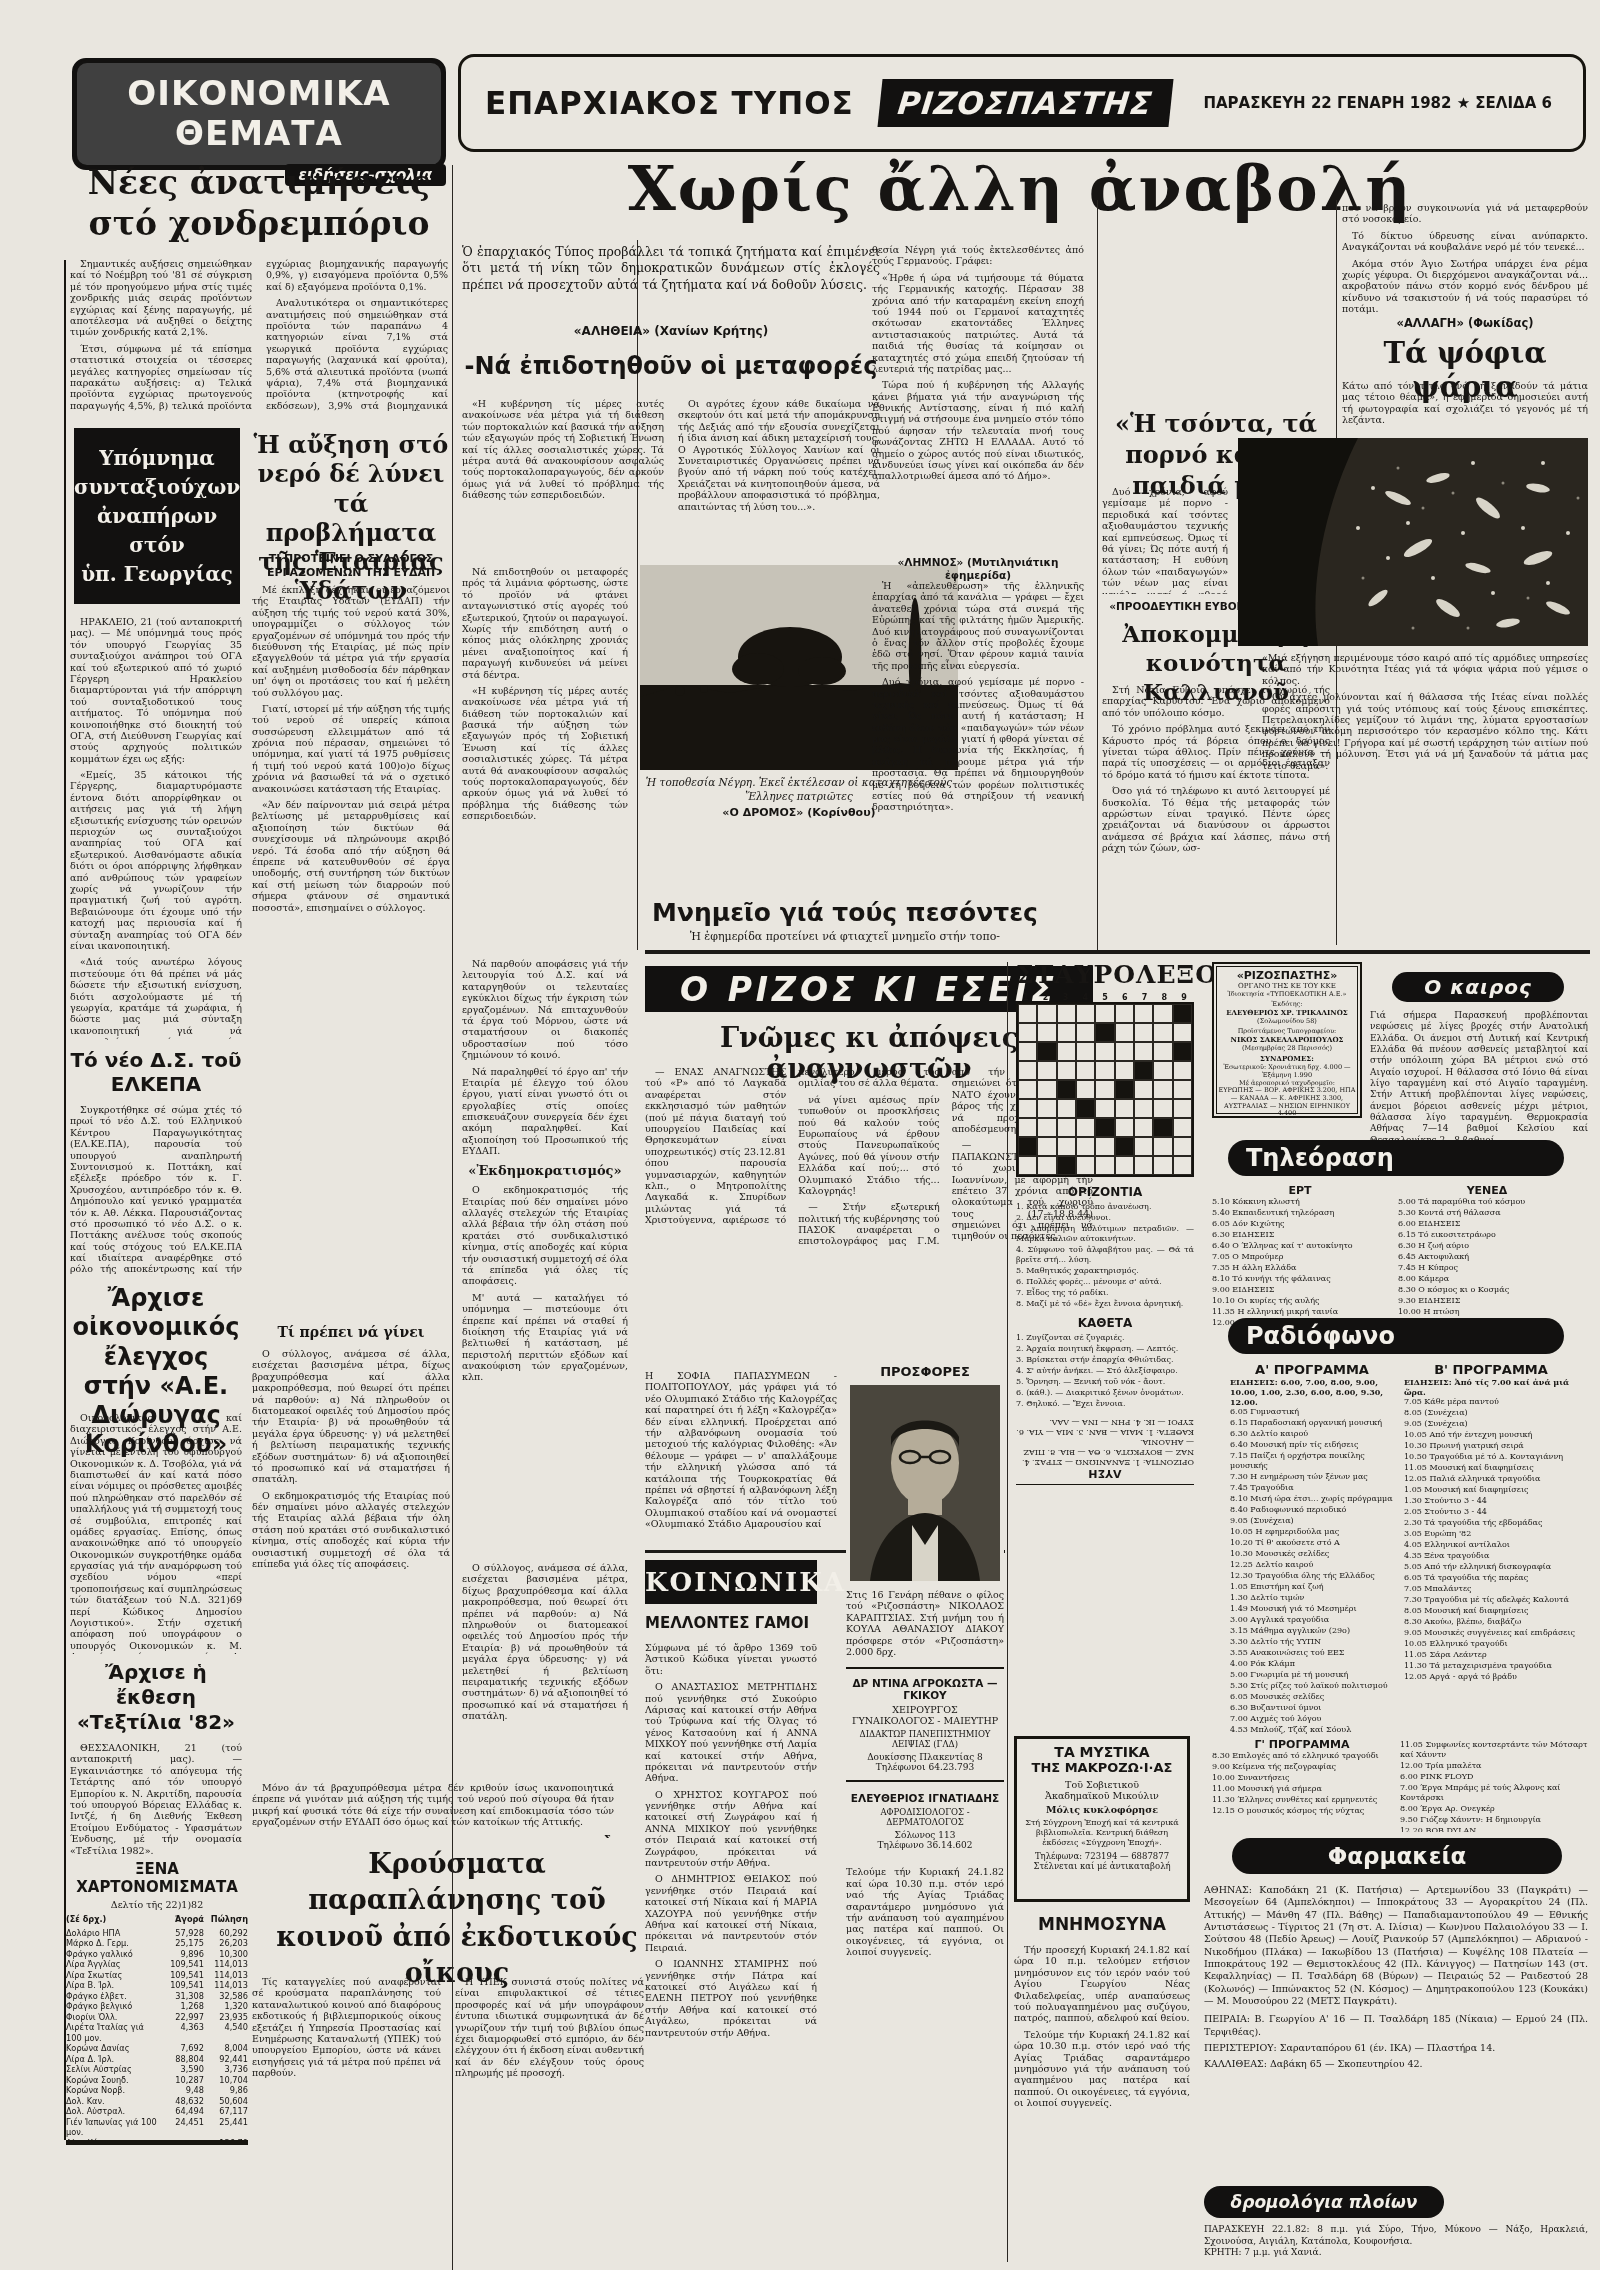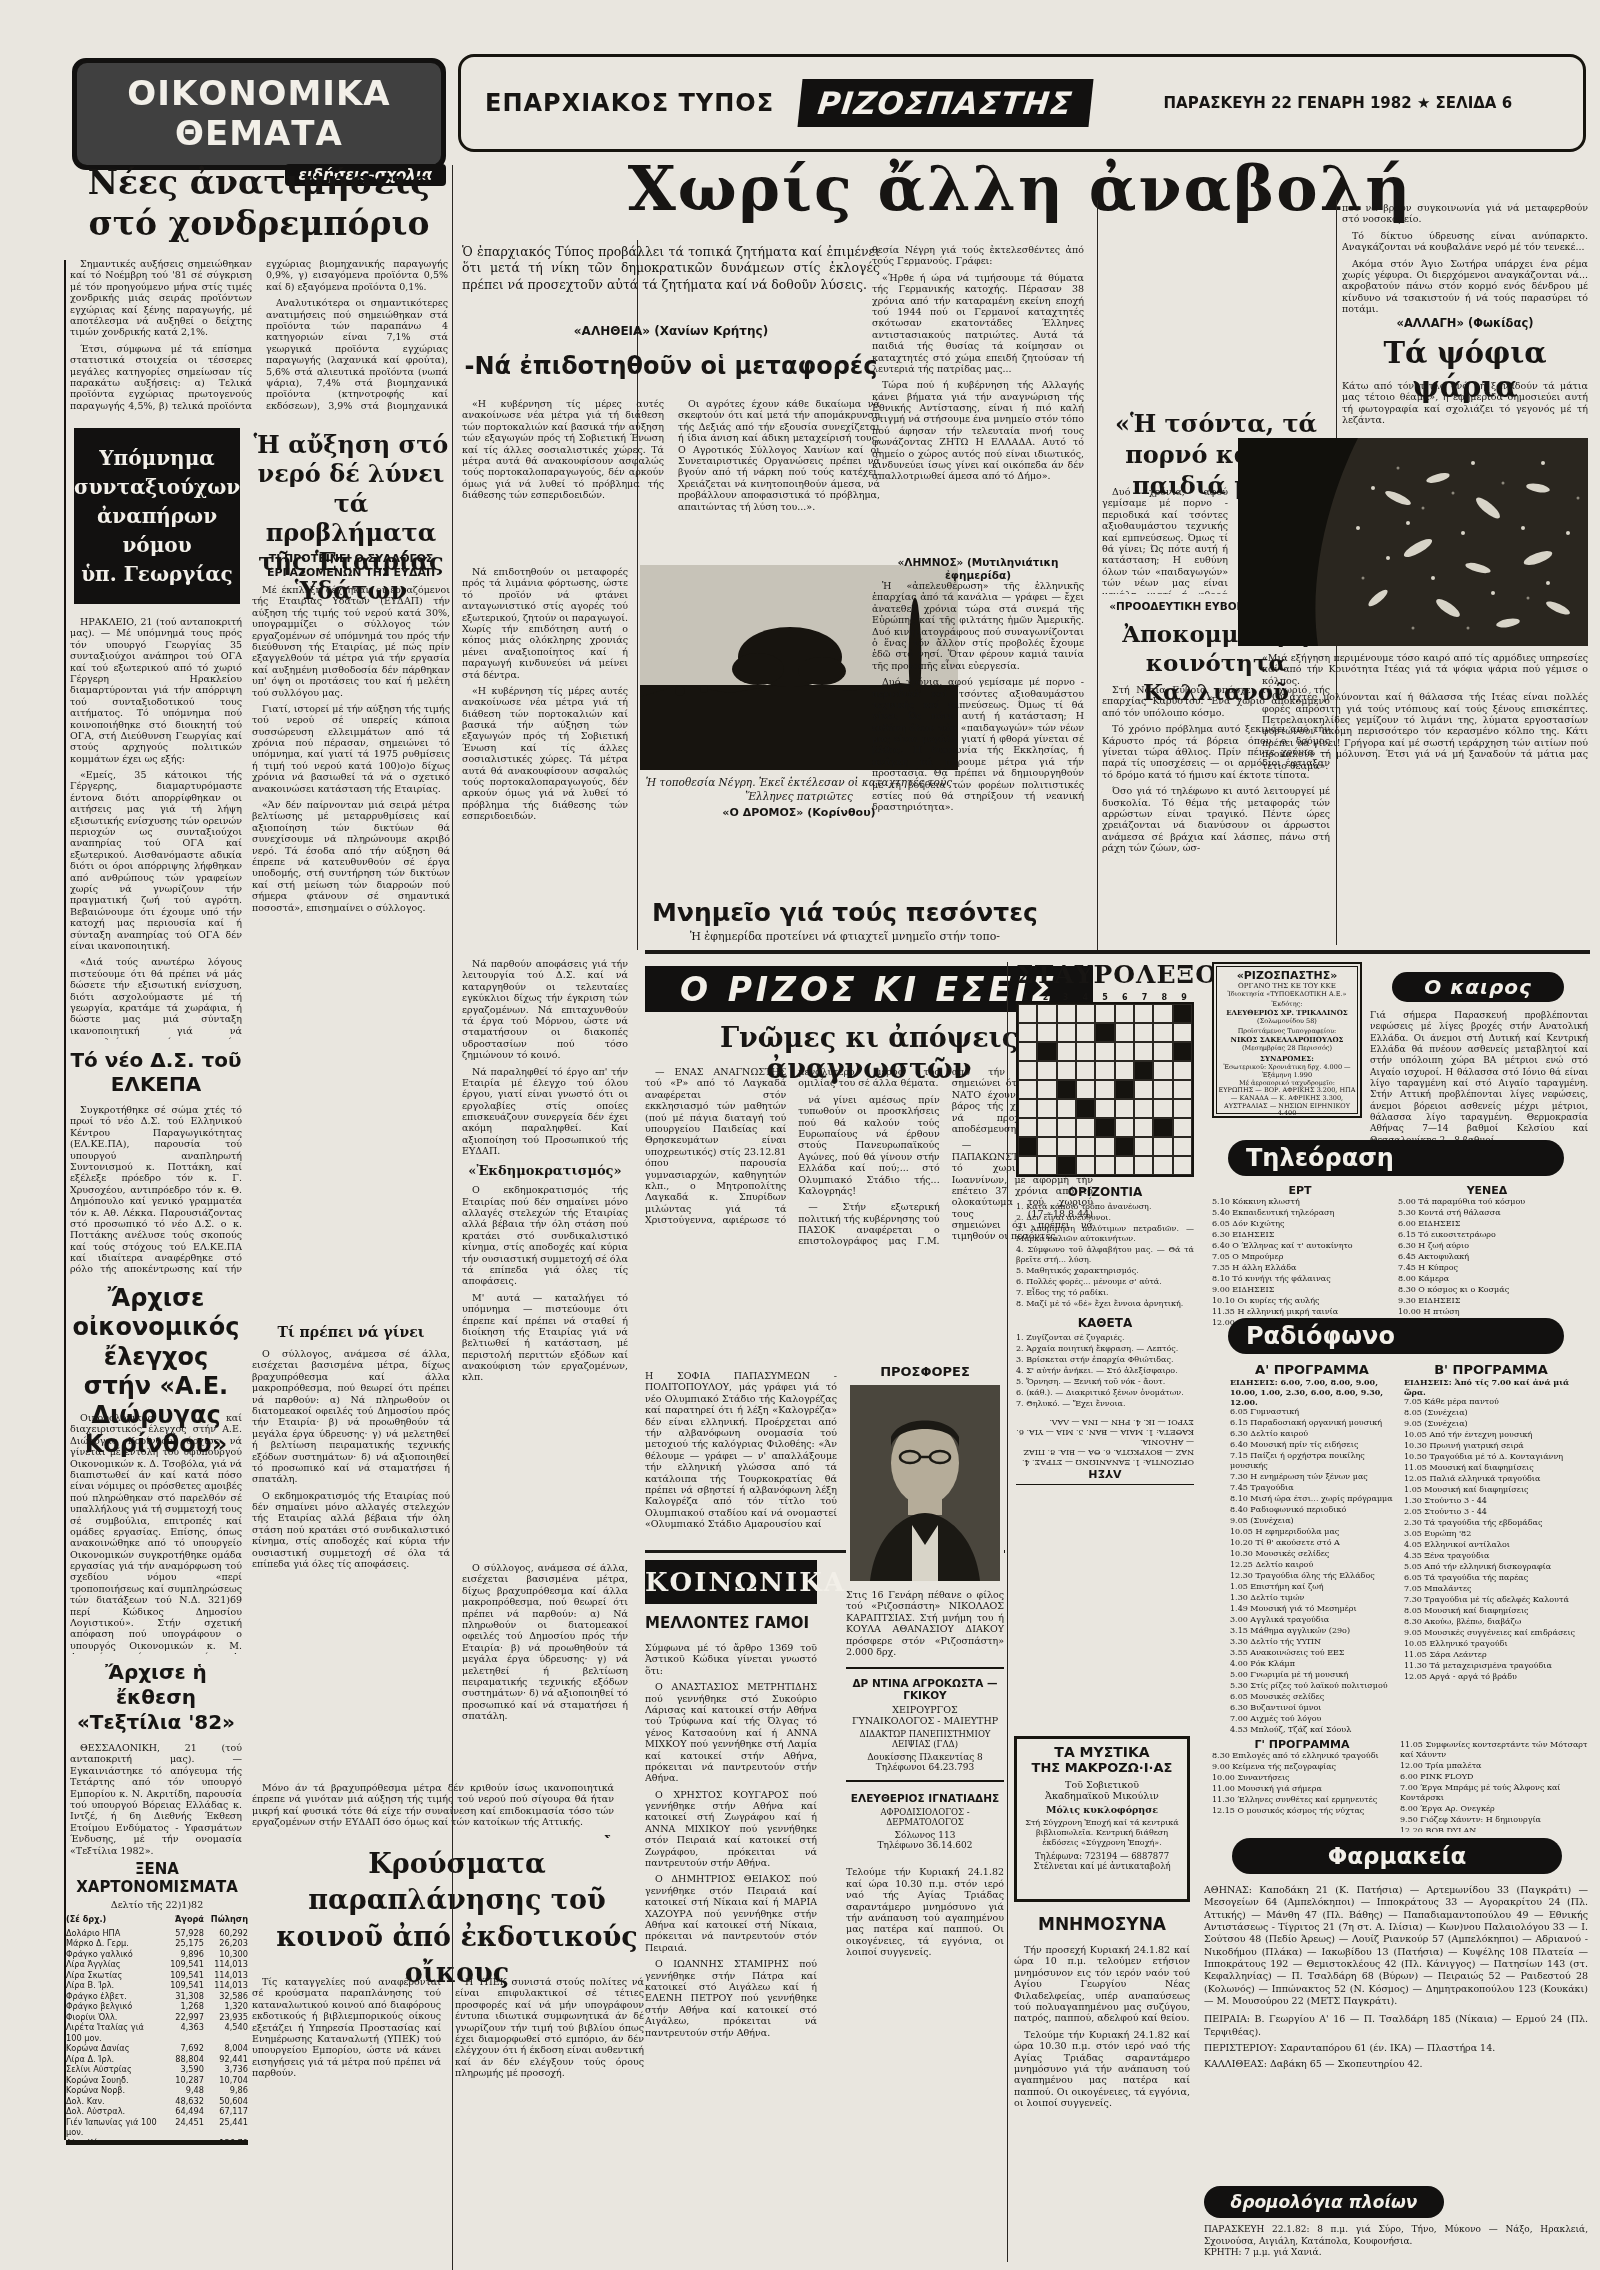--- a/index.html
+++ b/index.html
@@ -50,21 +50,21 @@
 <div class="abs just body-txt ovh" style="left:70px;top:258px;width:378px;height:164px;column-count:2;column-gap:14px;">
   <p>Σημαντικές αυξήσεις σημειώθηκαν καί τό Νοέμβρη τού '81 σέ σύγκριση μέ τόν προηγούμενο μήνα στίς τιμές χονδρικής μιάς σειράς προϊόντων εγχώριας καί ξένης παραγωγής, μέ αποτέλεσμα νά αυξηθεί ο δείχτης τιμών χονδρικής κατά 2,1%.</p>
   <p>Έτσι, σύμφωνα μέ τά επίσημα στατιστικά στοιχεία οι τέσσερες μεγάλες κατηγορίες σημείωσαν τίς παρακάτω αυξήσεις: α) Τελικά προϊόντα εγχώριας πρωτογενούς παραγωγής 4,5%, β) τελικά προϊόντα εγχώριας βιομηχανικής παραγωγής 0,9%, γ) εισαγόμενα προϊόντα 0,5% καί δ) εξαγόμενα προϊόντα 0,1%.</p>
   <p>Αναλυτικότερα οι σημαντικότερες ανατιμήσεις πού σημειώθηκαν στά προϊόντα τών παραπάνω 4 κατηγοριών είναι 7,1% στά γεωργικά προϊόντα εγχώριας παραγωγής (λαχανικά καί φρούτα), 5,6% στά αλιευτικά προϊόντα (νωπά ψάρια), 7,4% στά βιομηχανικά προϊόντα (κτηνοτροφής καί εκδόσεων), 3,9% στά βιομηχανικά δέρματα καί 2,2% στά είδη ρουχισμού. Σέ ό,τι αφορά τά εισαγόμενα είδη σημαντικές ήταν καί εδώ οι ανατιμήσεις: στά βασικά 9,1% στά ξυλόγλυπτα βιβλία καί εφημερίδες 2,9%, στά είδη ρουχισμού καί φωτιστικά εκτός από ηλεκτρικά είδη.</p>
 </div>
 
 <div class="abs blackbar ctr" style="left:74px;top:428px;width:166px;height:176px;display:flex;flex-direction:column;justify-content:center;font-weight:bold;font-size:20px;line-height:1.45;">
   <div>Υπόμνημα</div>
   <div>συνταξιούχων</div>
   <div>ἀναπήρων</div>
-  <div>νόμου</div>
+  <div>στόν</div>
   <div>ὑπ. Γεωργίας</div>
 </div>
 
 <div class="abs just body-txt ovh" style="left:70px;top:616px;width:172px;height:424px;">
   <p>ΗΡΑΚΛΕΙΟ, 21 (τού ανταποκριτή μας). — Μέ υπόμνημά τους πρός τόν υπουργό Γεωργίας 35 συνταξιούχοι ανάπηροι τού ΟΓΑ καί τού εξωτερικού από τό χωριό Γέργερη Ηρακλείου διαμαρτύρονται γιά τήν απόρριψη τού συνταξιοδοτικού τους αιτήματος. Τό υπόμνημα πού κοινοποιήθηκε στό διοικητή τού ΟΓΑ, στή Διεύθυνση Γεωργίας καί στούς αρχηγούς πολιτικών κομμάτων έχει ως εξής:</p>
   <p>«Εμείς, 35 κάτοικοι τής Γέργερης, διαμαρτυρόμαστε έντονα διότι απορρίφθηκαν οι αιτήσεις μας γιά τή λήψη εξισωτικής ενίσχυσης τών ορεινών περιοχών ως συνταξιούχοι αναπηρίας τού ΟΓΑ καί εξωτερικού. Αισθανόμαστε αδικία διότι οι όροι απόρριψης λήφθηκαν από ανθρώπους τών γραφείων χωρίς νά γνωρίζουν τήν πραγματική ζωή τού αγρότη. Βεβαιώνουμε ότι έχουμε υπό τήν κατοχή μας περιουσία καί ή σύνταξη αναπηρίας τού ΟΓΑ δέν είναι ικανοποιητική.</p>
   <p>«Διά τούς ανωτέρω λόγους πιστεύουμε ότι θά πρέπει νά μάς δώσετε τήν εξισωτική ενίσχυση, διότι ασχολούμαστε μέ τή γεωργία, κρατάμε τά χωράφια, ή δώστε μας μιά σύνταξη ικανοποιητική γιά νά εγκαταλείψουμε τίς περιουσίες μας. Απαιτούμε από τήν κυβέρνηση τής αλλαγής νά ικανοποιήσει τό δίκαιο αίτημά μας γιά τήν ένταξή μας στούς δικαιούχους τής εξισωτικής ενίσχυσης εδώ καί τώρα». Ακολουθούν 35 υπογραφές.</p>
 </div>
 
 <div class="abs sans ctr" style="left:70px;top:1048px;width:172px;font-weight:bold;font-size:20px;line-height:1.2;">Τό νέο Δ.Σ. τοῦ ΕΛΚΕΠΑ</div>
@@ -228,21 +228,21 @@
 </div>
 <div class="abs serif-head ctr" style="left:262px;top:1846px;width:390px;font-size:27px;line-height:1.35;">Κρούσματα παραπλάνησης τοῦ κοινοῦ ἀπό ἐκδοτικούς οἴκους</div>
 <div class="abs just body-txt ovh" style="left:252px;top:1976px;width:392px;height:290px;column-count:2;column-gap:14px;">
   <p>Τίς καταγγελίες πού αναφέρονται σέ κρούσματα παραπλάνησης τού καταναλωτικού κοινού από διαφόρους εκδοτικούς ή βιβλιεμπορικούς οίκους εξετάζει ή Υπηρεσία Προστασίας καί Ενημέρωσης Καταναλωτή (ΥΠΕΚ) τού υπουργείου Εμπορίου, ώστε νά κάνει εισηγήσεις γιά τά μέτρα πού πρέπει νά παρθούν.</p>
   <p>Η ΥΠΕΚ συνιστά στούς πολίτες νά είναι επιφυλακτικοί σέ τέτιες προσφορές καί νά μήν υπογράφουν έντυπα ιδιωτικά συμφωνητικά άν δέ γνωρίζουν τήν τιμή τού βιβλίου όπως έχει διαμορφωθεί στό εμπόριο, άν δέν ελέγχουν ότι ή έκδοση είναι αυθεντική καί άν δέν ελέγξουν τούς όρους πληρωμής μέ προσοχή.</p>
 </div>
 
 <div class="abs rule-v" style="left:452px;top:165px;height:2105px;"></div>
 
 <div class="abs" style="left:458px;top:54px;width:1128px;height:98px;border:3px solid #17150f;border-radius:16px;display:flex;align-items:center;padding:0 24px;box-sizing:border-box;gap:26px;">
-  <div class="sans" style="font-weight:bold;font-size:24px;letter-spacing:1px;flex:0 0 auto;">ΕΠΑΡΧΙΑΚΟΣ ΤΥΠΟΣ</div>
+  <div class="sans" style="font-weight:bold;font-size:31px;letter-spacing:1px;flex:0 0 auto;">ΕΠΑΡΧΙΑΚΟΣ ΤΥΠΟΣ</div>
   <div class="blackbar sans" style="font-weight:bold;font-style:italic;font-size:31px;padding:6px 18px;transform:skewX(-6deg);letter-spacing:1px;">ΡΙΖΟΣΠΑΣΤΗΣ</div>
   <div class="sans" style="font-weight:bold;font-size:15px;flex:1;text-align:center;">ΠΑΡΑΣΚΕΥΗ 22 ΓΕΝΑΡΗ 1982 ★ ΣΕΛΙΔΑ 6</div>
 </div>
 
 <div class="abs serif-head ctr" style="left:480px;top:152px;width:1080px;font-size:62px;letter-spacing:2px;">Χωρίς ἄλλη ἀναβολή</div>
 
 <div class="abs rule-v" style="left:637px;top:240px;height:710px;"></div>
 <div class="abs rule-v" style="left:1097px;top:200px;height:750px;"></div>
 <div class="abs rule-v" style="left:1336px;top:200px;height:745px;"></div>
 

